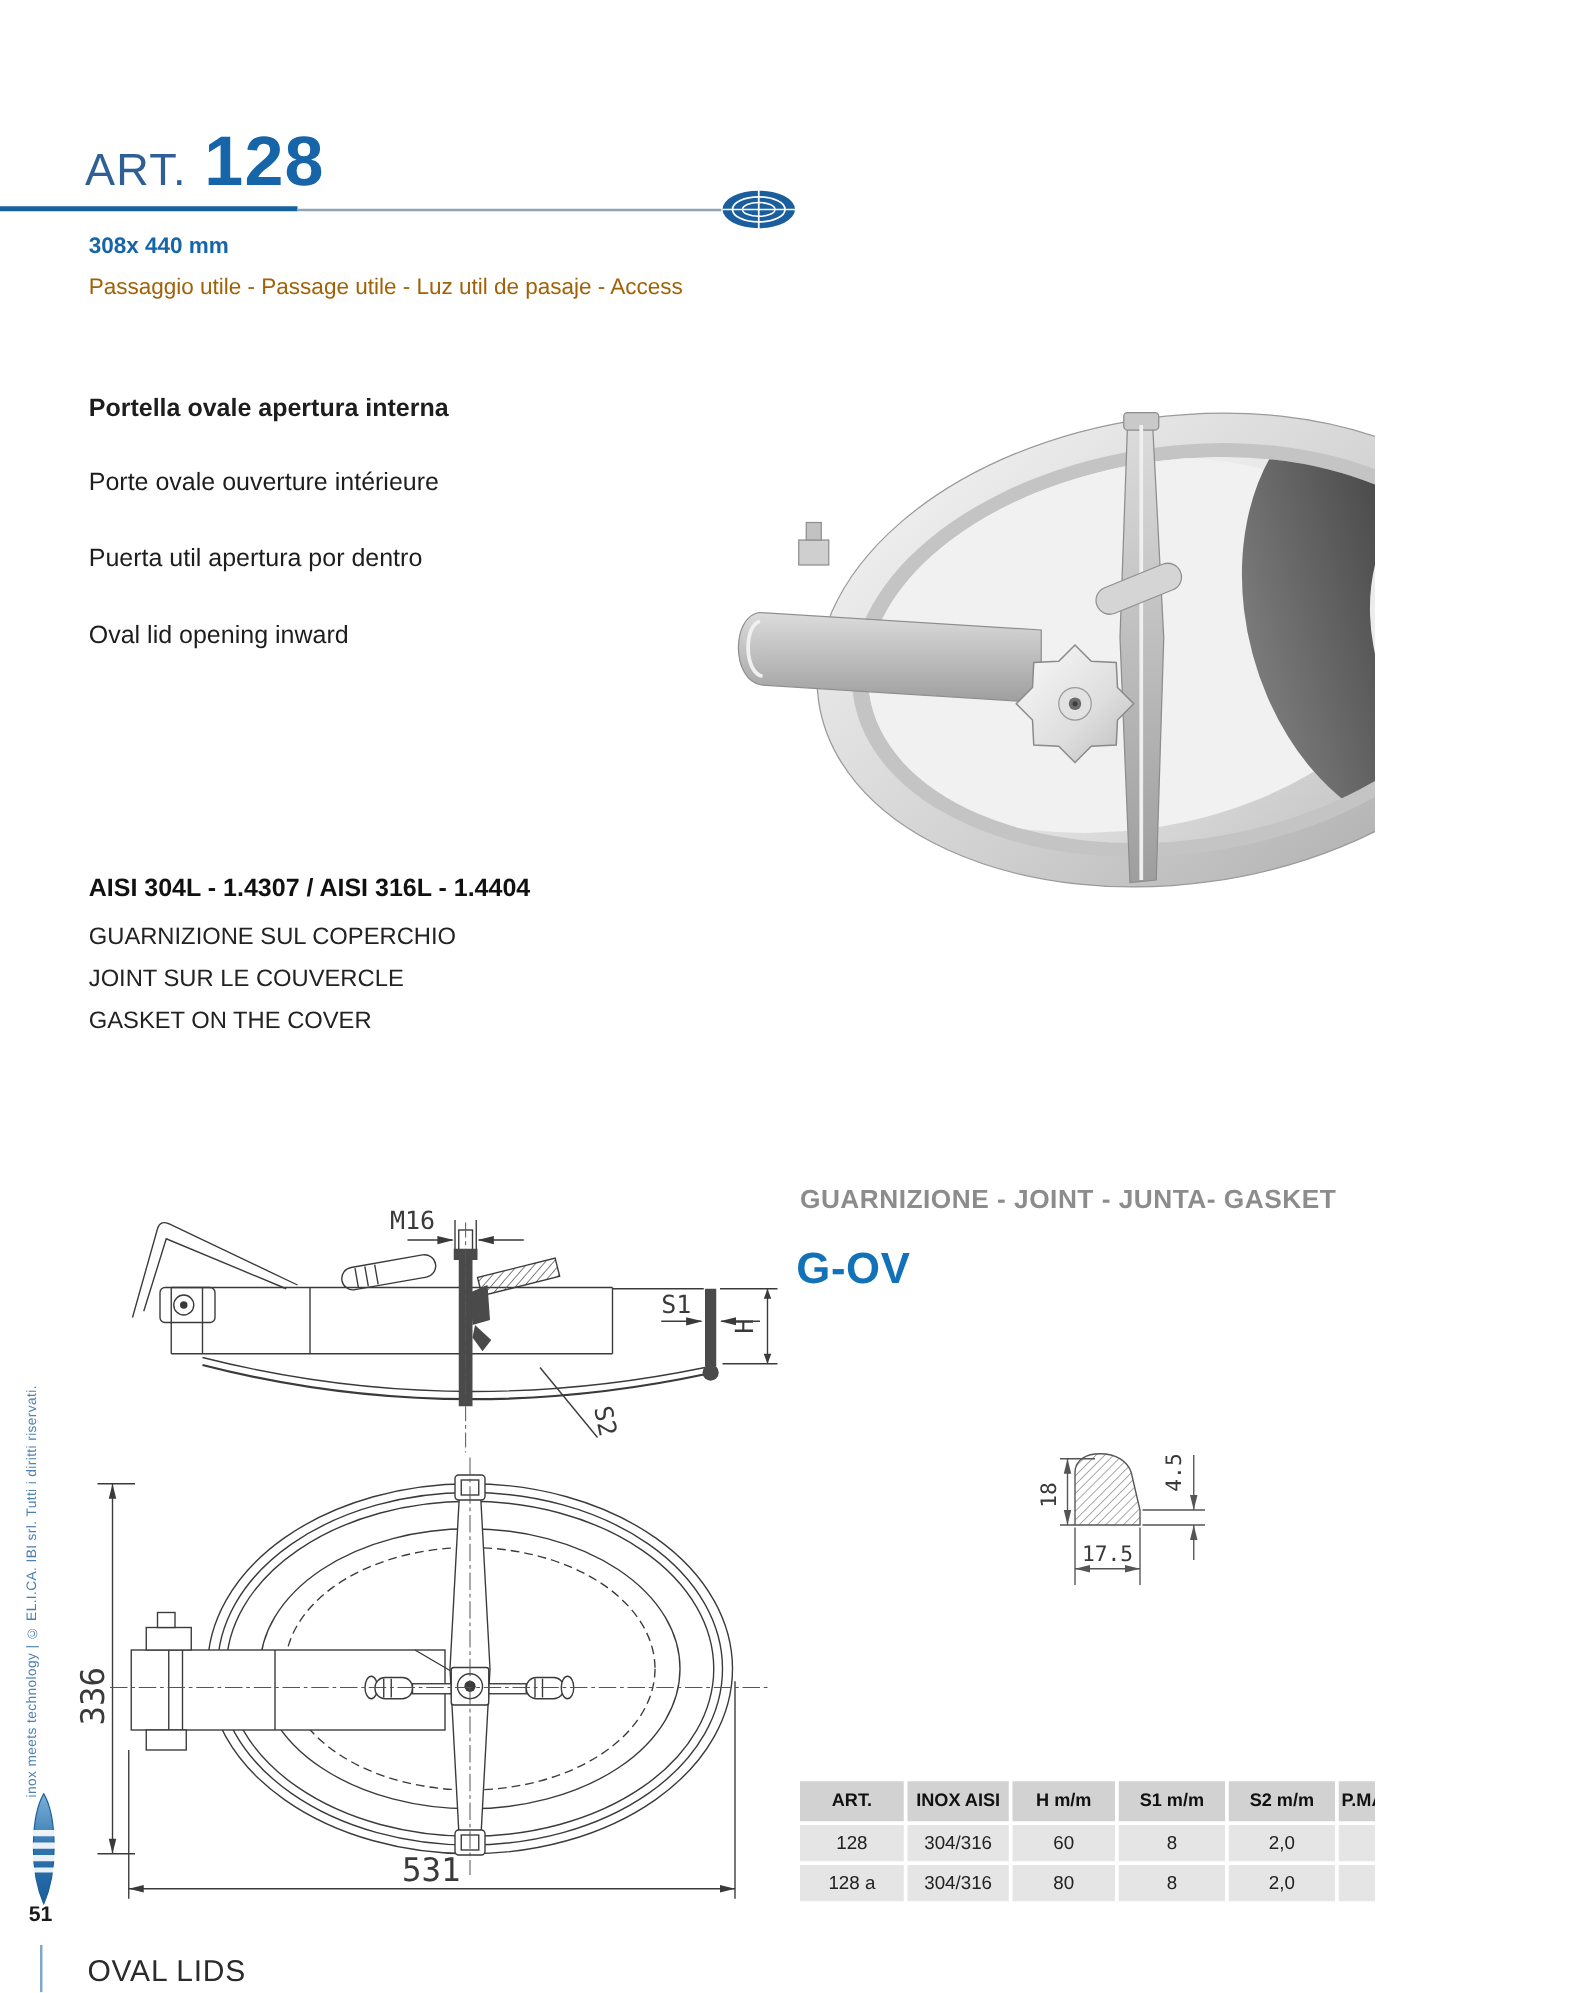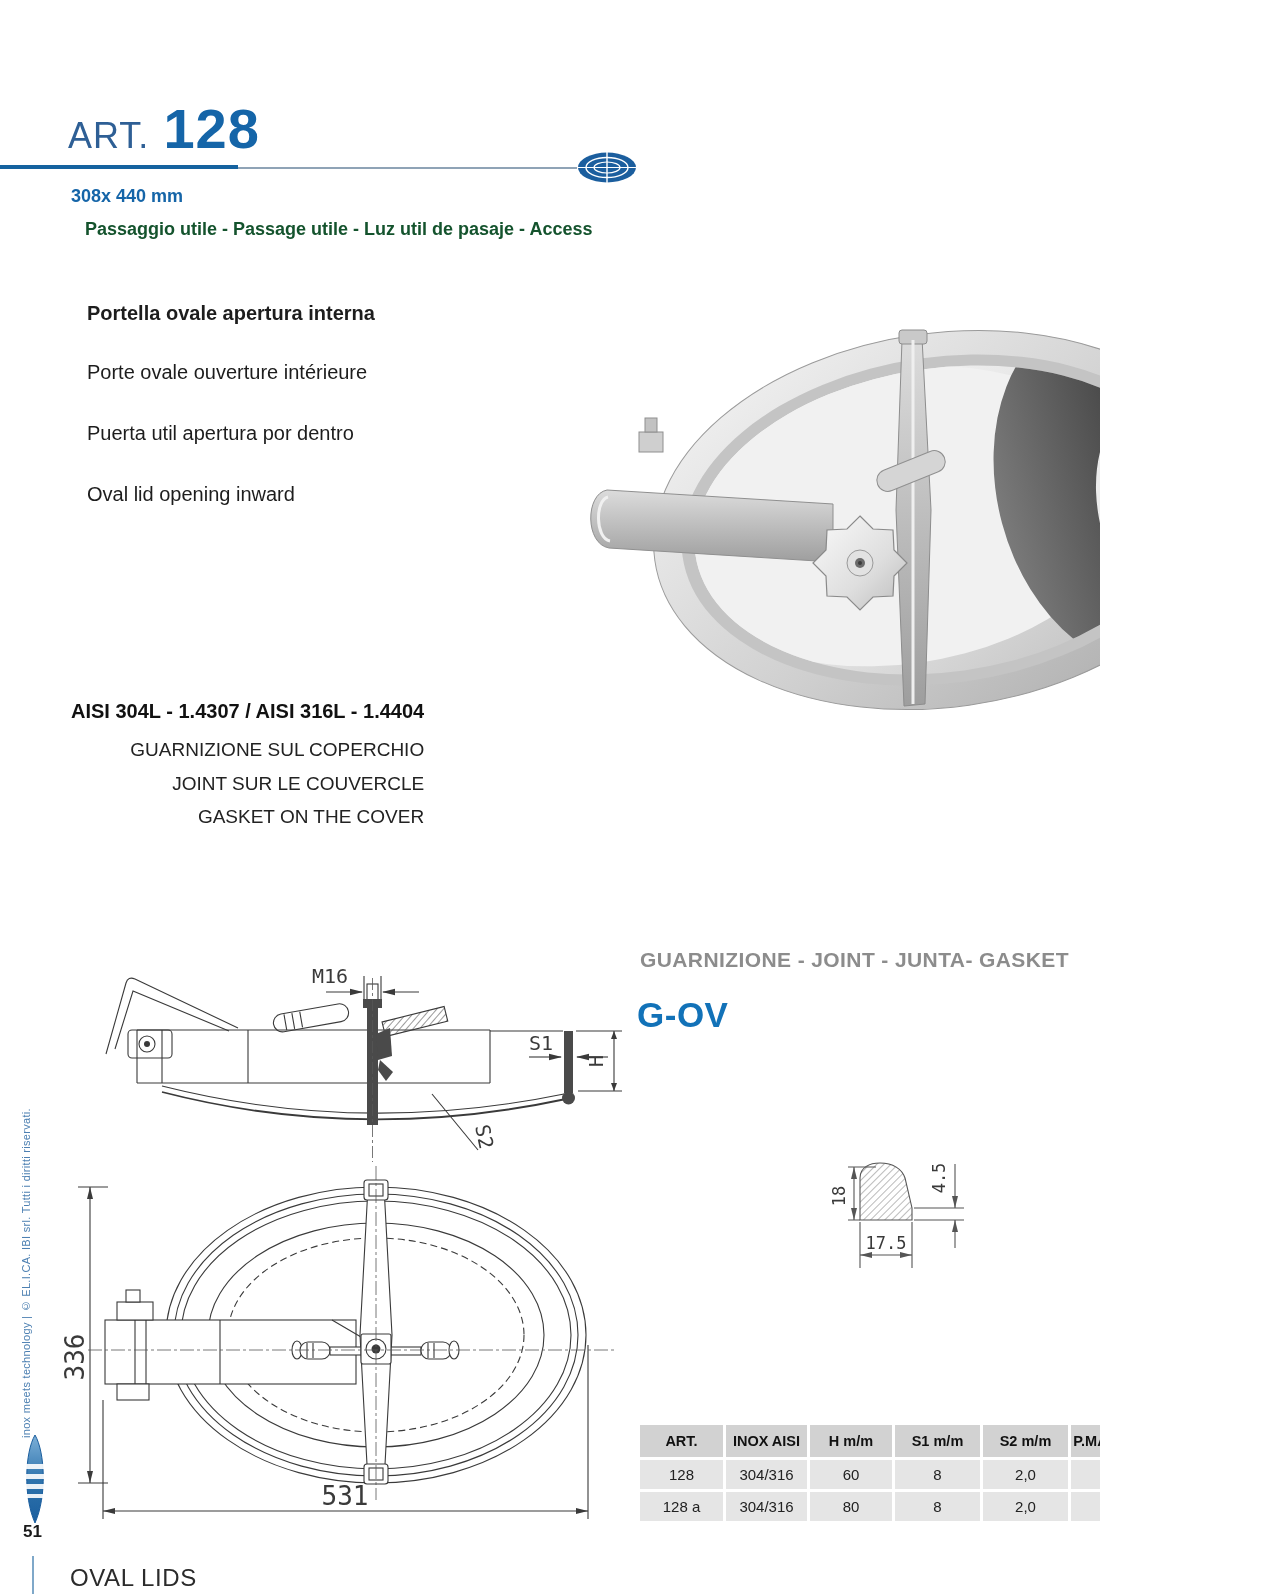--- a/index.html
+++ b/index.html
@@ -8,30 +8,30 @@
   .abs{position:absolute;}
 
   
   .art-row{left:68px;top:96px;display:flex;align-items:baseline;gap:14px;}
   .art-label{font-size:36px;color:#2e5f95;letter-spacing:1px;}
   .art-number{font-size:56px;font-weight:bold;color:#1565a8;letter-spacing:1px;}
   .rule-thick{left:0;top:165px;width:238px;height:4px;background:#15629f;}
   .rule-thin{left:238px;top:167px;width:339px;height:1.5px;background:#8fa3b6;}
 
   .dims-line{left:71px;top:186px;font-size:18px;font-weight:bold;color:#1565a8;}
-  .passage-line{left:85px;top:219px;font-size:18px;font-weight:bold;color:#14532d;}
+  .passage-line{left:71px;top:219px;font-size:18px;font-weight:normal;color:#a16207;}
 
   .desc{left:71px;top:294px;width:480px;font-size:20px;color:#1d1d1d;}
-  .desc div{position:absolute;left:16px;white-space:nowrap;}
+  .desc div{position:absolute;left:0;white-space:nowrap;margin-top:14px;}
   .desc .l1{top:8px;font-weight:bold;}
   .desc .l2{top:67px;}
   .desc .l3{top:128px;}
   .desc .l4{top:189px;}
 
-  .material{left:71px;top:700px;font-size:19px;color:#222;text-align:right;}
+  .material{left:71px;top:700px;font-size:19px;color:#222;}
   .material .grades{font-weight:bold;font-size:20px;color:#111;margin-bottom:10px;}
   .material .note{line-height:33.5px;}
 
   .gasket-head{left:640px;top:948px;font-size:21px;font-weight:bold;color:#8c8c8c;letter-spacing:0.4px;}
   .gasket-code{left:637px;top:995px;font-size:35px;font-weight:bold;color:#1272b8;letter-spacing:0.5px;}
 
   
   .spec-table{left:640px;top:1425px;display:grid;
      grid-template-columns:83px 81px 82px 85px 85px 84px;
      grid-auto-rows:auto;column-gap:3px;row-gap:3px;}

